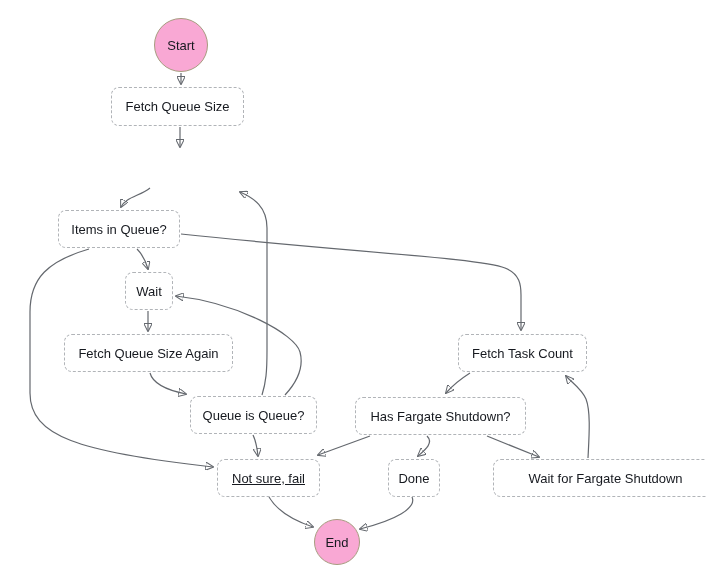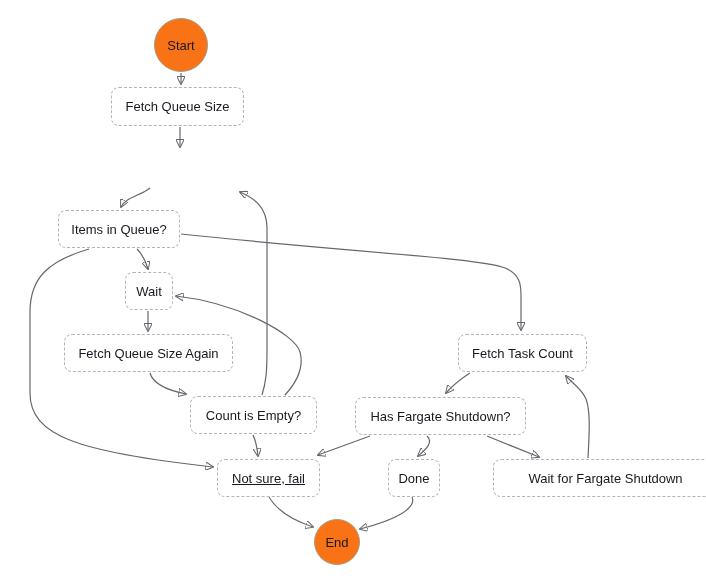--- a/index.html
+++ b/index.html
@@ -36,21 +36,21 @@
     font-size: 13px;
     color: #16191f;
     white-space: nowrap;
   }
   .state {
     background: #ffffff;
     border: 1px dashed #b1b4b8;
     border-radius: 8px;
   }
   .terminal {
-    background: #f97316;
+    background: #f9a8d4;
     border: 1px solid #a79c7f;
     border-radius: 50%;
   }
   
   #n-start   { left: 154px; top: 18px;  width: 54px;  height: 54px; }
   #n-fqs     { left: 111px; top: 87px;  width: 133px; height: 39px; }
   #n-adjust  { left: 46px;  top: 150px; width: 266px; height: 38px; }
   #n-items   { left: 58px;  top: 210px; width: 122px; height: 38px; }
   #n-wait    { left: 125px; top: 272px; width: 48px;  height: 38px; }
   #n-fqsa    { left: 64px;  top: 334px; width: 169px; height: 38px; }
@@ -97,21 +97,21 @@
 
   <div id="n-fqs" class="node state">Fetch Queue Size</div>
 
 
   <div id="n-items" class="node state">Items in Queue?</div>
 
   <div id="n-wait" class="node state">Wait</div>
 
   <div id="n-fqsa" class="node state">Fetch Queue Size Again</div>
 
-  <div id="n-qempty" class="node state">Count is Empty?</div>
+  <div id="n-qempty" class="node state">Queue is Queue?</div>
 
   <div id="n-hfs" class="node state">Has Fargate Shutdown?</div>
 
   <div id="n-ftc" class="node state">Fetch Task Count</div>
 
   <div id="n-nsf" class="node state">Not sure, fail</div>
 
   <div id="n-done" class="node state">Done</div>
 
   <div id="n-wffs" class="node state">Wait for Fargate Shutdown</div>

